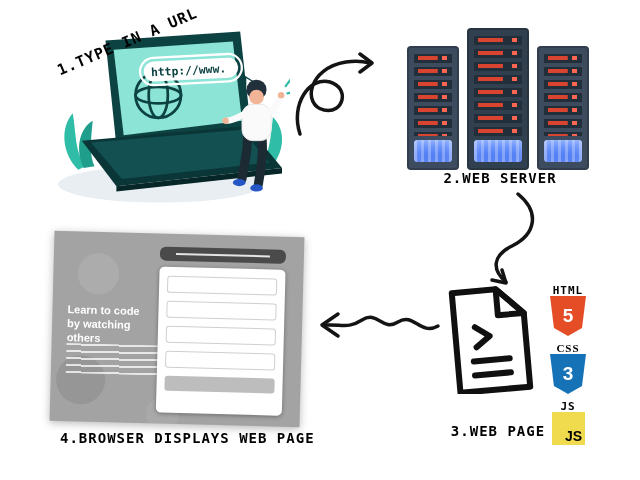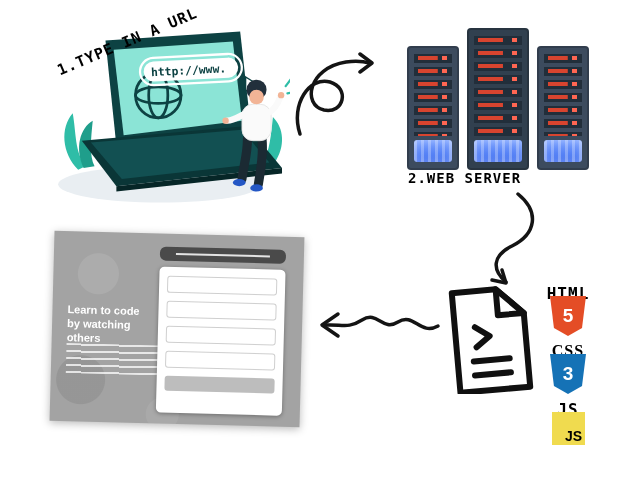--- a/index.html
+++ b/index.html
@@ -3,21 +3,21 @@
 <meta charset="utf-8">
 <style>
   html,body{margin:0;padding:0;background:#fff;}
   #canvas{position:relative;width:640px;height:480px;background:#ffffff;overflow:hidden;
           font-family:"Liberation Sans",sans-serif;}
 
   
   .step-label{position:absolute;font-family:"DejaVu Sans Mono",monospace;font-weight:700;
               color:#000;white-space:nowrap;letter-spacing:1px;}
   .label1{left:58px;top:62px;font-size:15px;transform:rotate(-23deg);transform-origin:left center;}
-  .label2{left:408px;top:170px;width:184px;font-size:14px;}
+  .label2{left:408px;top:170px;width:184px;text-align:center;font-size:14px;}
   .label3{left:426px;top:423px;width:144px;text-align:center;font-size:14px;}
   .label4{left:60px;top:430px;font-size:14px;}
 
   
   .abs{position:absolute;}
 
   
   #servers{left:405px;top:28px;width:190px;height:142px;}
   .tower{position:absolute;background:#3c4b5e;border-radius:4px;box-shadow:inset 0 0 0 2px rgba(0,0,0,.18);}
   .tower.mid{background:#31404f;}
@@ -40,21 +40,21 @@
 
   
   .arrow path{fill:none;stroke:#141414;stroke-width:3.5;stroke-linecap:round;stroke-linejoin:round;}
 
   
   #docicon{left:446px;top:286px;}
 
   
   #badges{left:545px;top:284px;width:46px;height:168px;}
   .badge-label{position:absolute;width:100%;text-align:center;font-family:"DejaVu Sans Mono",monospace;
-               font-weight:700;font-size:16px;color:#000;letter-spacing:1px;}
+               font-weight:700;font-size:11px;color:#000;letter-spacing:1px;}
   .shield{position:absolute;left:5px;width:36px;height:40px;display:flex;align-items:center;justify-content:center;
           clip-path:polygon(0 0,100% 0,89% 80%,50% 100%,11% 80%);color:#fff;font-weight:700;font-size:19px;
           font-family:"Liberation Sans",sans-serif;}
   .html-shield{top:12px;background:#e44d26;}
   .css-shield{top:70px;background:#1572b6;}
   .js-square{position:absolute;left:7px;top:128px;width:33px;height:33px;background:#f0db4f;color:#000;
              display:flex;align-items:flex-end;justify-content:flex-end;font-weight:700;font-size:14px;
              padding:0 3px 1px 0;box-sizing:border-box;font-family:"Liberation Sans",sans-serif;}
   .bl-html{top:0;} .bl-css{top:58px;font-family:Liberation Serif, serif;} .bl-js{top:116px;}
 
@@ -166,34 +166,36 @@
   </svg>
 
   <div id="badges" class="abs">
     <div class="badge-label bl-html">HTML</div>
     <div class="shield html-shield">5</div>
     <div class="badge-label bl-css">CSS</div>
     <div class="shield css-shield">3</div>
     <div class="badge-label bl-js">JS</div>
     <div class="js-square">JS</div>
   </div>
+  <div class="step-label label3">3.WEB PAGE</div>
 
   <svg class="abs arrow" style="left:296px;top:300px;" width="148" height="46" viewBox="0 0 148 46">
     <path d="M 142,26 C 124,36 118,12 102,22 C 86,32 82,10 66,20 C 52,29 46,24 30,25"></path>
     <path d="M 42,14 L 26,25 L 42,36"></path>
   </svg>
 
   <div id="shot" class="abs">
     <div class="heading">Learn to code by watching others</div>
     <div class="paralines"></div>
     <div class="banner">
       <div class="banner-line"></div>
     </div>
     <div class="card">
       <div class="field"></div>
       <div class="field"></div>
       <div class="field"></div>
       <div class="field"></div>
       <div class="btn"></div>
     </div>
   </div>
+  <div class="step-label label4">4.BROWSER DISPLAYS WEB PAGE</div>
 
 </div>
 
 </body></html>

